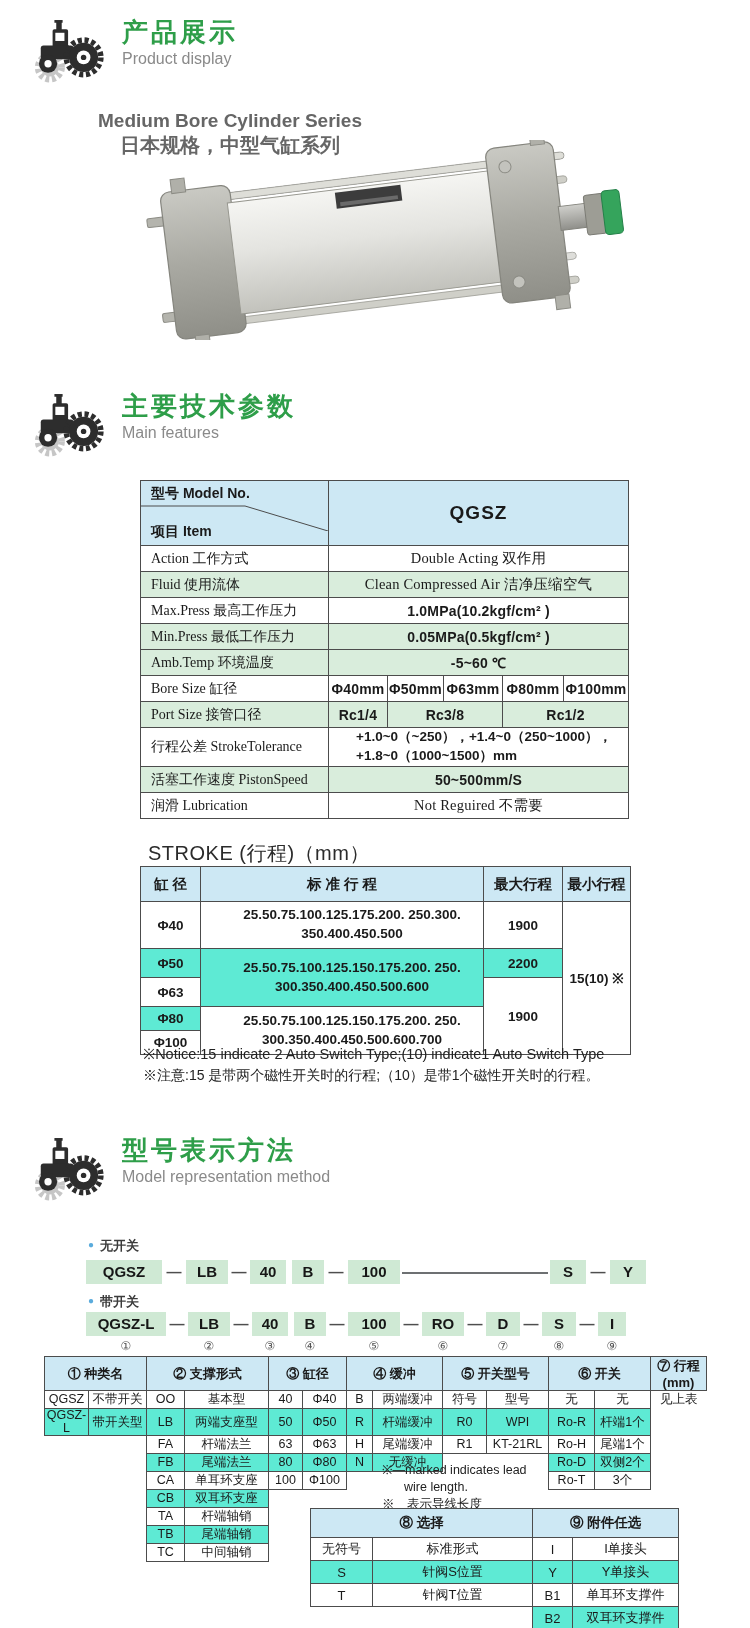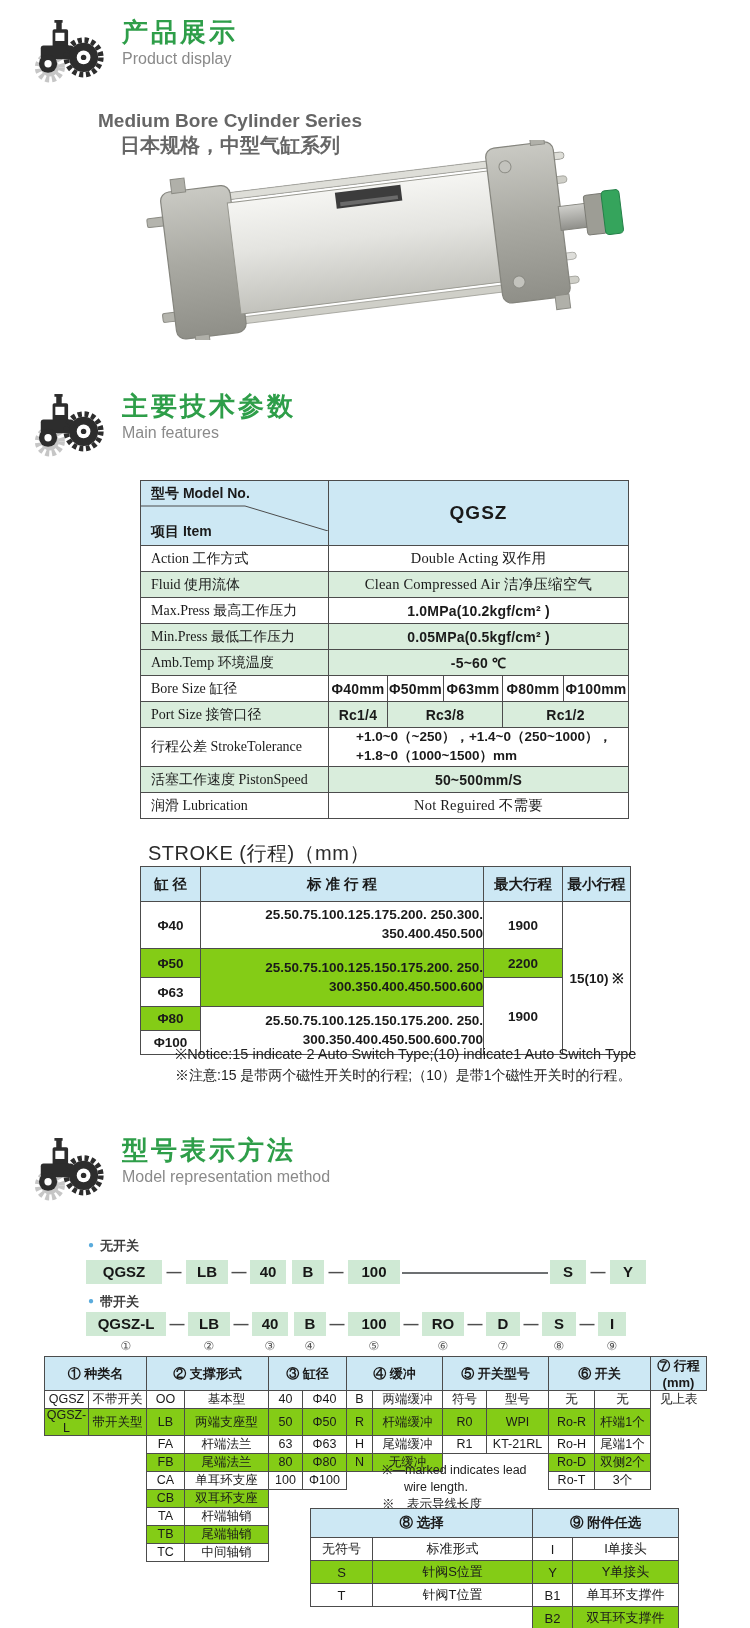--- a/index.html
+++ b/index.html
@@ -8,21 +8,21 @@
   .abs{position:absolute;}
   
   .sec-head{position:absolute;display:flex;align-items:flex-start;gap:12px;}
   .sec-head .txt .cn{font-size:26px;font-weight:bold;color:#2e9e49;letter-spacing:3px;line-height:1.1;}
   .sec-head .txt .en{font-size:16px;color:#8a8a8a;margin-top:3px;}
   
   table{border-collapse:collapse;table-layout:fixed;}
   td,th{border:1px solid #4c4c4c;text-align:center;padding:0;overflow:hidden;font-weight:normal;}
   .hdrblue{background:#cde8f4;}
   .grnrow .c{background:#d9eddc;}
-  .grn{background:#84cc16;}
+  .grn{background:#5eead4;}
   .void{border:none !important;background:none !important;}
   .plain{border:none !important;background:none !important;}
   
   #spec{width:488px;}
   #spec td{height:25px;font-size:14px;}
   #spec td.lbl{text-align:left;padding-left:10px;font-family:"Liberation Serif",serif;}
   #spec td.val{font-weight:600;letter-spacing:.2px;}
   #spec td.vser{font-family:"Liberation Serif",serif;font-weight:normal;font-size:14.5px;}
   #spec .hrow td{height:50px;}
   #spec .qgsz{font-size:19px;font-weight:bold;letter-spacing:1px;}
@@ -30,23 +30,23 @@
   .diagcell .t1{position:absolute;top:4px;left:10px;font-size:14px;font-weight:bold;}
   .diagcell .t2{position:absolute;bottom:4px;left:10px;font-size:14px;font-weight:bold;}
   .diagcell svg{position:absolute;top:0;left:0;}
   #spec td.tol{height:38px;text-align:left;padding-left:27px;font-size:13.5px;line-height:1.4;font-weight:600;}
   
   #stroke-title{font-size:20px;color:#2b2b2b;letter-spacing:.5px;}
   #stroke{width:490px;}
   #stroke th{height:34px;font-size:14.5px;font-weight:bold;background:#cde8f4;}
   #stroke td{font-size:13.5px;font-weight:600;}
   #stroke td.bore{height:24px;}
-  #stroke td.strokes{text-align:right;padding-left:20px;line-height:1.4;}
-  
-  .notice{font-size:14.5px;color:#222;line-height:1.45;margin-left:32px;}
+  #stroke td.strokes{text-align:center;padding-left:20px;line-height:1.4;}
+  
+  .notice{font-size:14.5px;color:#222;line-height:1.45;}
   
   .blt-dot{color:#5aabdc;font-size:10px;vertical-align:2px;margin-right:6px;}
   .blt-txt{font-size:13px;color:#3c3c3c;font-weight:600;}
   .coderow{position:absolute;display:flex;align-items:flex-start;}
   .tok{background:#cfe9d4;color:#161616;font-weight:bold;font-size:15px;text-align:center;
        padding:3px 0;line-height:1.2;}
   .dash{color:#4e4e4e;font-weight:bold;text-align:center;line-height:24px;font-size:15px;}
   .stack{display:flex;flex-direction:column;align-items:center;}
   .stack .num{font-size:12px;color:#555;margin-top:3px;}
   .longline{height:2px;background:#6d7072;margin-top:12px;}

